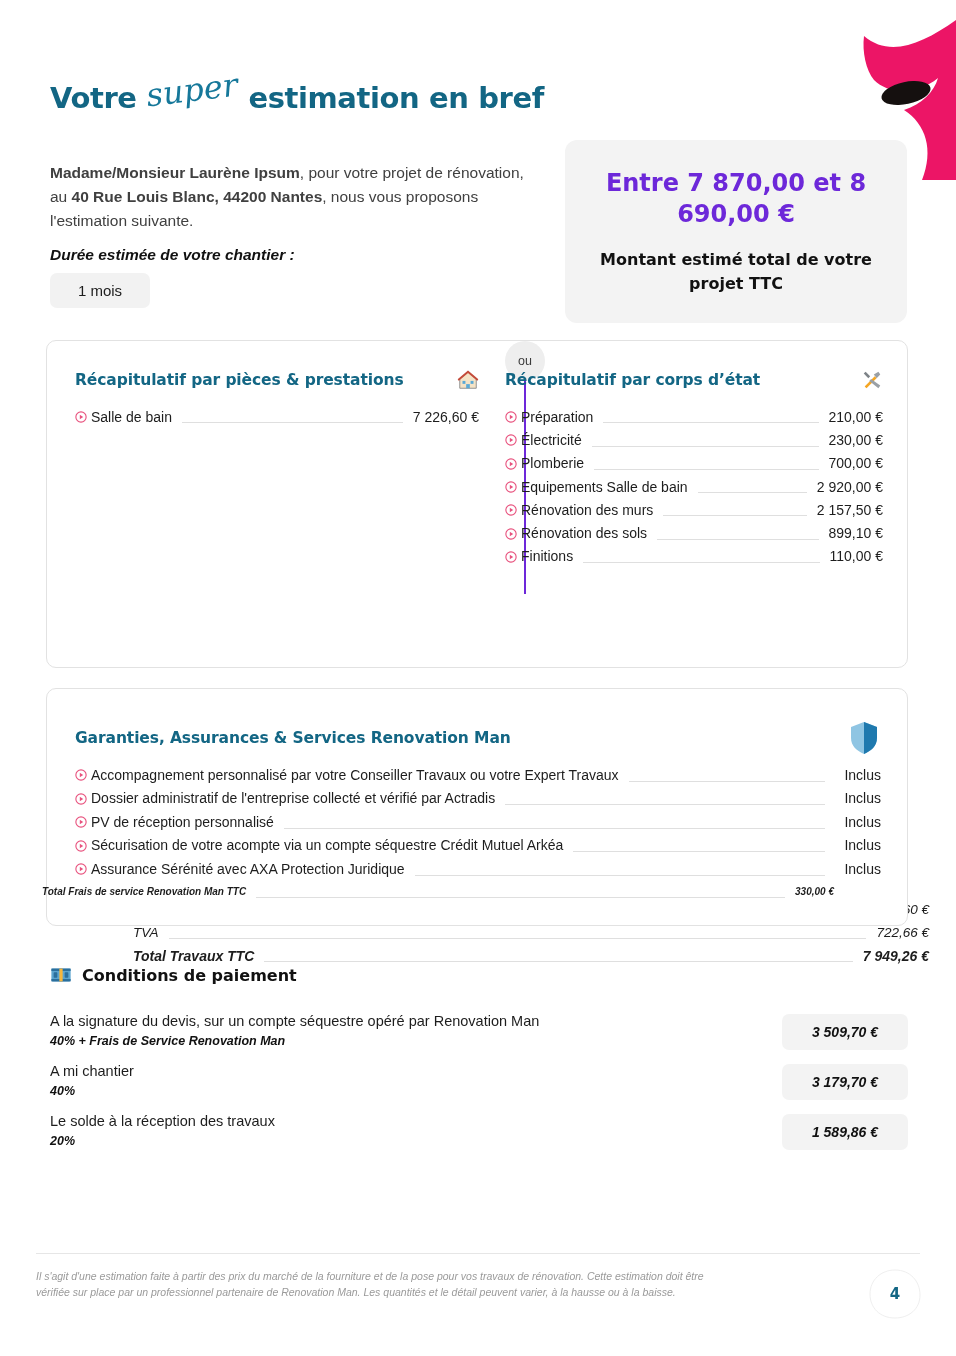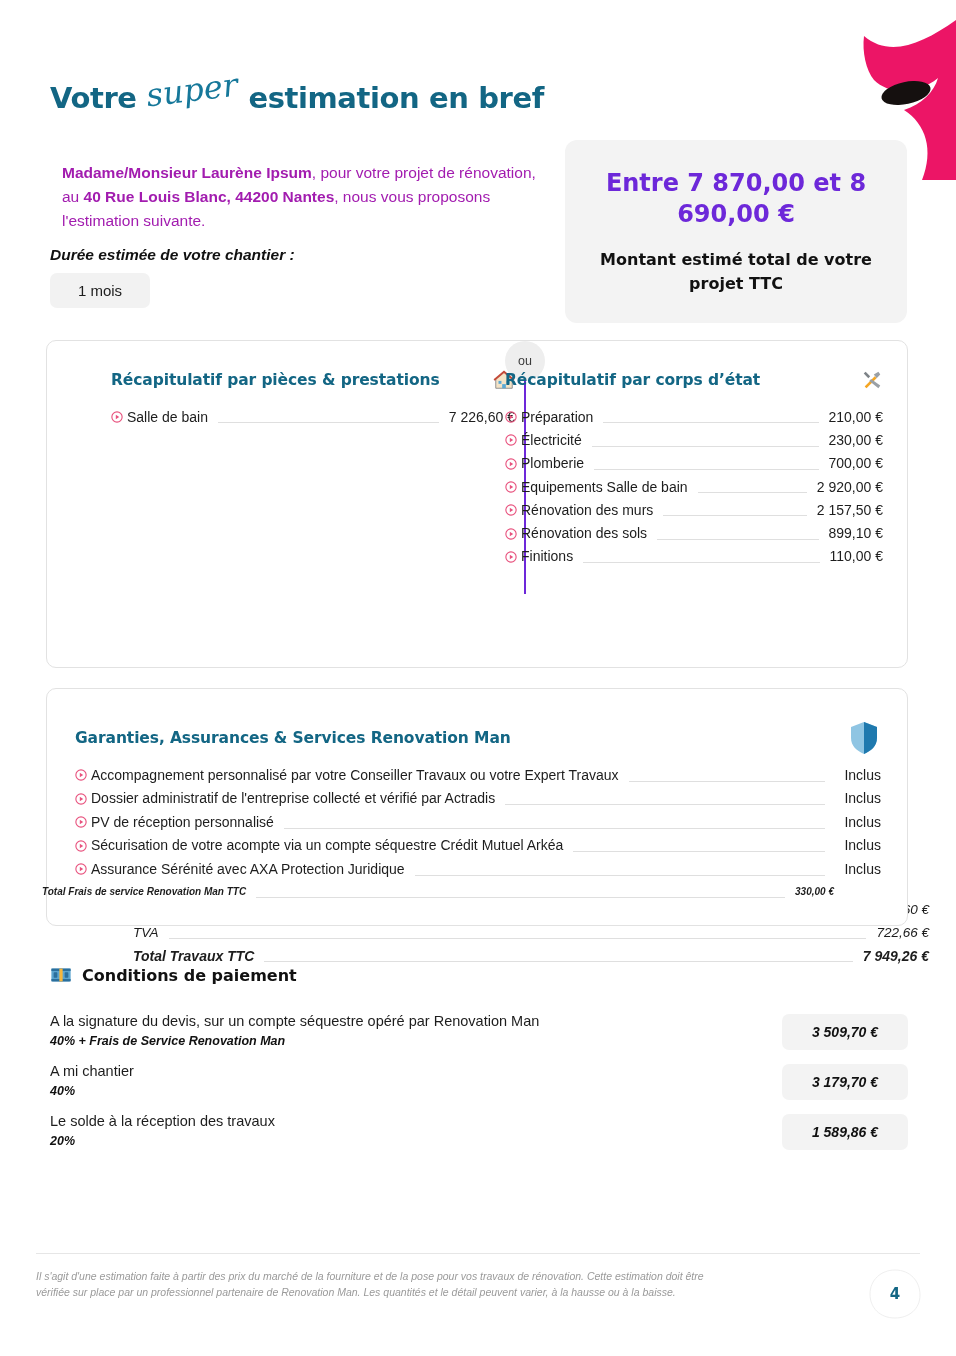--- a/index.html
+++ b/index.html
@@ -58,22 +58,21 @@
     padding: 0 4px;
   }
 
   
   .intro {
     position: absolute;
     left: 50px; top: 161px;
     width: 495px;
     font-size: 15.5px;
     line-height: 24px;
-    color: #a21caf;
-    margin-left: 12px;
+    color: #404040;
   }
   .intro b { font-weight: 700; }
 
   .duration-label {
     position: absolute;
     left: 50px; top: 246px;
     font-size: 15.5px;
     font-weight: 700;
     font-style: italic;
     color: #111;
@@ -131,21 +130,21 @@
   #card-recap { left: 46px; top: 340px; width: 862px; height: 328px; }
   #card-guarantees { left: 46px; top: 688px; width: 862px; height: 238px; }
 
   .card-heading {
     font-family: "DejaVu Sans", sans-serif;
     font-weight: 700;
     font-size: 15.5px;
     color: #136684;
     letter-spacing: -0.1px;
   }
-  .col-left  { position: absolute; left: 28px;  top: 26px; width: 404px; margin-left: 36px; }
+  .col-left  { position: absolute; left: 28px;  top: 26px; width: 404px; }
   .col-right { position: absolute; left: 458px; top: 26px; width: 378px; }
 
   .col-head {
     display: flex;
     align-items: center;
     justify-content: space-between;
     height: 26px;
     margin-bottom: 12px;
   }
   .head-icon { font-size: 19px; line-height: 1; }

